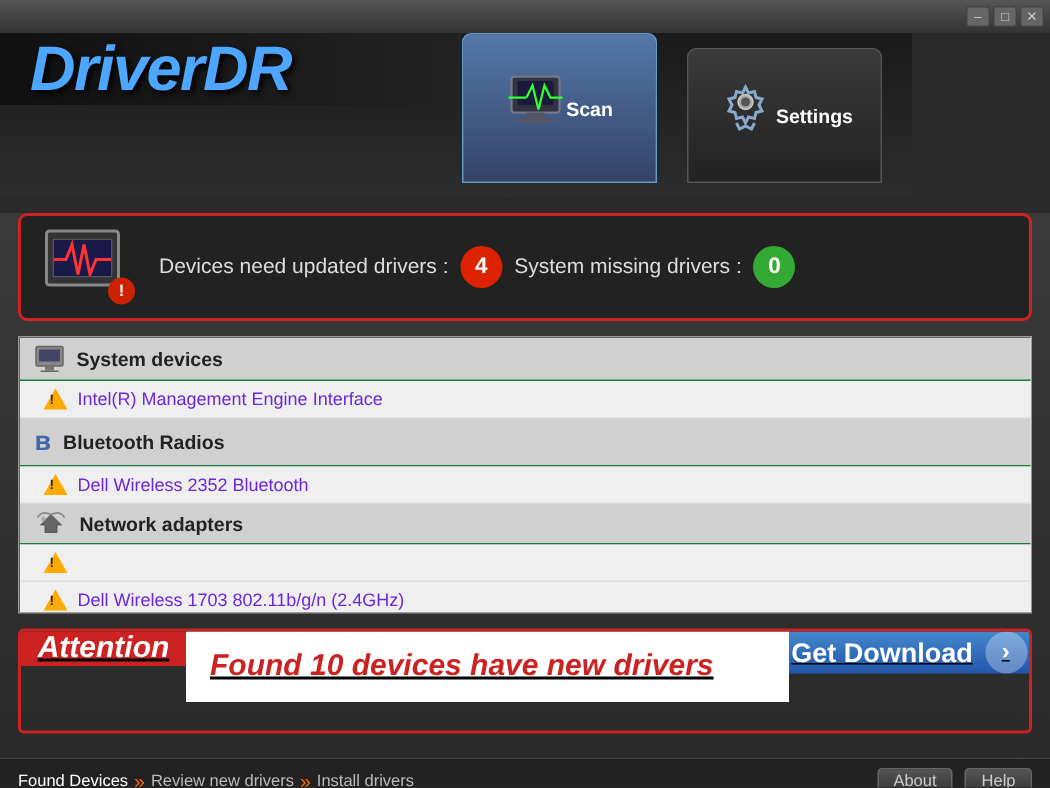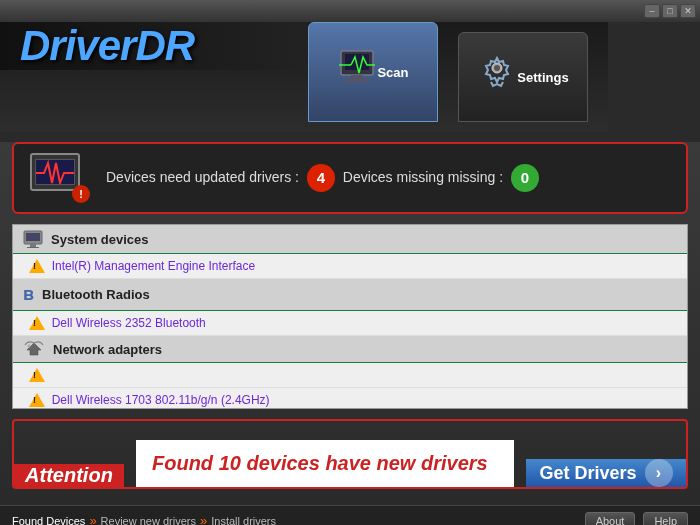--- a/index.html
+++ b/index.html
@@ -240,25 +240,26 @@
     
     .device-list-container::-webkit-scrollbar { width: 14px; }
     .device-list-container::-webkit-scrollbar-track { background: #ddd; }
     .device-list-container::-webkit-scrollbar-thumb { background: #aaa; border: 1px solid #888; }
 
     
     .action-bar {
       margin: 10px 12px 0;
       height: 70px;
       display: flex;
-      align-items: flex-end;
-      gap: 12px;
+      align-items: flex-start;
+      gap: 0;
       border: 2px solid #cc2222;
       border-radius: 4px;
       overflow: hidden;
+      text-decoration: underline;
     }
     .attention-label {
       background: #cc2222;
       width: 110px;
       display: flex;
       align-items: center;
       justify-content: center;
       color: #fff;
       font-size: 20px;
       font-style: italic;
@@ -404,21 +405,21 @@
           <svg width="40" height="26" viewBox="0 0 40 26">
             <polyline points="0,13 8,13 12,3 16,23 20,3 24,23 28,13 40,13" fill="none" stroke="#ff3333" stroke-width="2"></polyline>
           </svg>
         </div>
       </div>
       <div class="alert-badge">!</div>
     </div>
     <div class="status-text">
       <span>Devices need updated drivers :</span>
       <span class="count-badge red">4</span>
-      <span>Devices missing missing :</span>
+      <span>System missing drivers :</span>
       <span class="count-badge green">0</span>
     </div>
   </div>
 
   <div class="device-list-container">
     <ul class="device-list">
 
       <li class="device-category">
         <svg width="20" height="18" style="margin-right:8px" viewBox="0 0 20 18">
           <rect x="1" y="1" width="18" height="13" rx="1" fill="#888" stroke="#666" stroke-width="1"></rect>
@@ -460,21 +461,21 @@
         &nbsp;&nbsp;<span>Dell Wireless 1703 802.11b/g/n (2.4GHz)</span>
       </li>
 
     </ul>
   </div>
 
   <div class="action-bar">
     <div class="attention-label">Attention</div>
     <div class="attention-message">Found 10 devices have new drivers</div>
     <div class="get-drivers-btn">
-      <span class="get-drivers-text">Get Drivers</span>
+      <span class="get-drivers-text">Get Download</span>
       <div class="btn-arrow">›</div>
     </div>
   </div>
 
 </div>
 
 <div class="footer">
   <div class="footer-nav">
     <span class="footer-nav-item active">Found Devices</span>
     <span class="footer-arrow">»</span>

